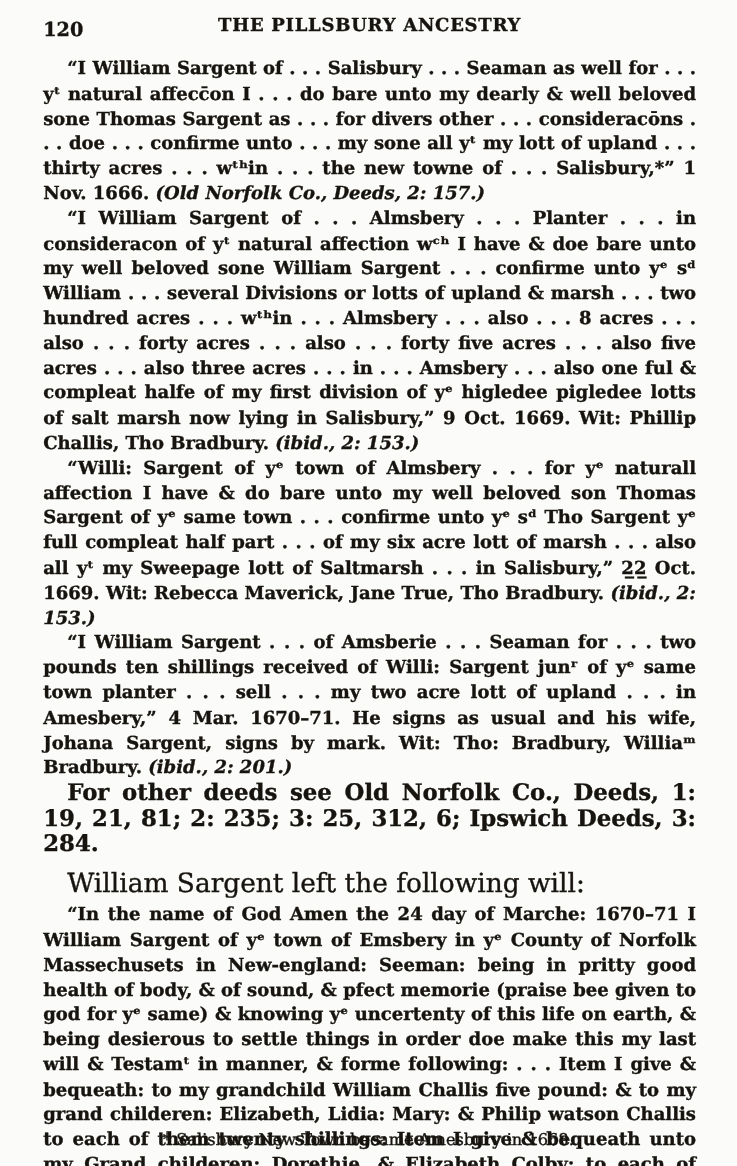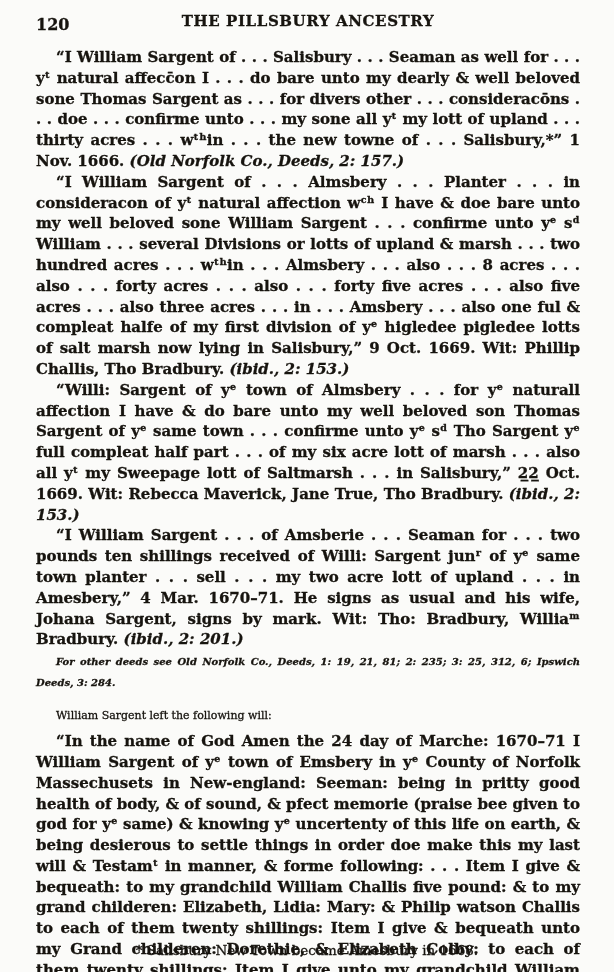--- a/index.html
+++ b/index.html
@@ -43,30 +43,29 @@
     line-height: 20.8px;
     text-align: justify;
     text-indent: 20px;
     margin: 0;
     font-weight: bold;
   }
   .cite {
     font-style: italic;
   }
   .note-para {
-    font-style: italic;
     font-weight: bold;
-    font-size: 10px;
+    font-size: 19px;
     line-height: 21px;
     text-align: justify;
     text-indent: 20px;
     margin: 1px 0 0 0;
   }
   .will-intro {
-    font-size: 11px;
+    font-size: 22px;
     line-height: 21px;
     text-indent: 20px;
     margin: 12px 0 5px 0;
   }
   .footnote {
     position: absolute;
     left: 0;
     right: 0;
     bottom: 14px;
     text-align: center;

